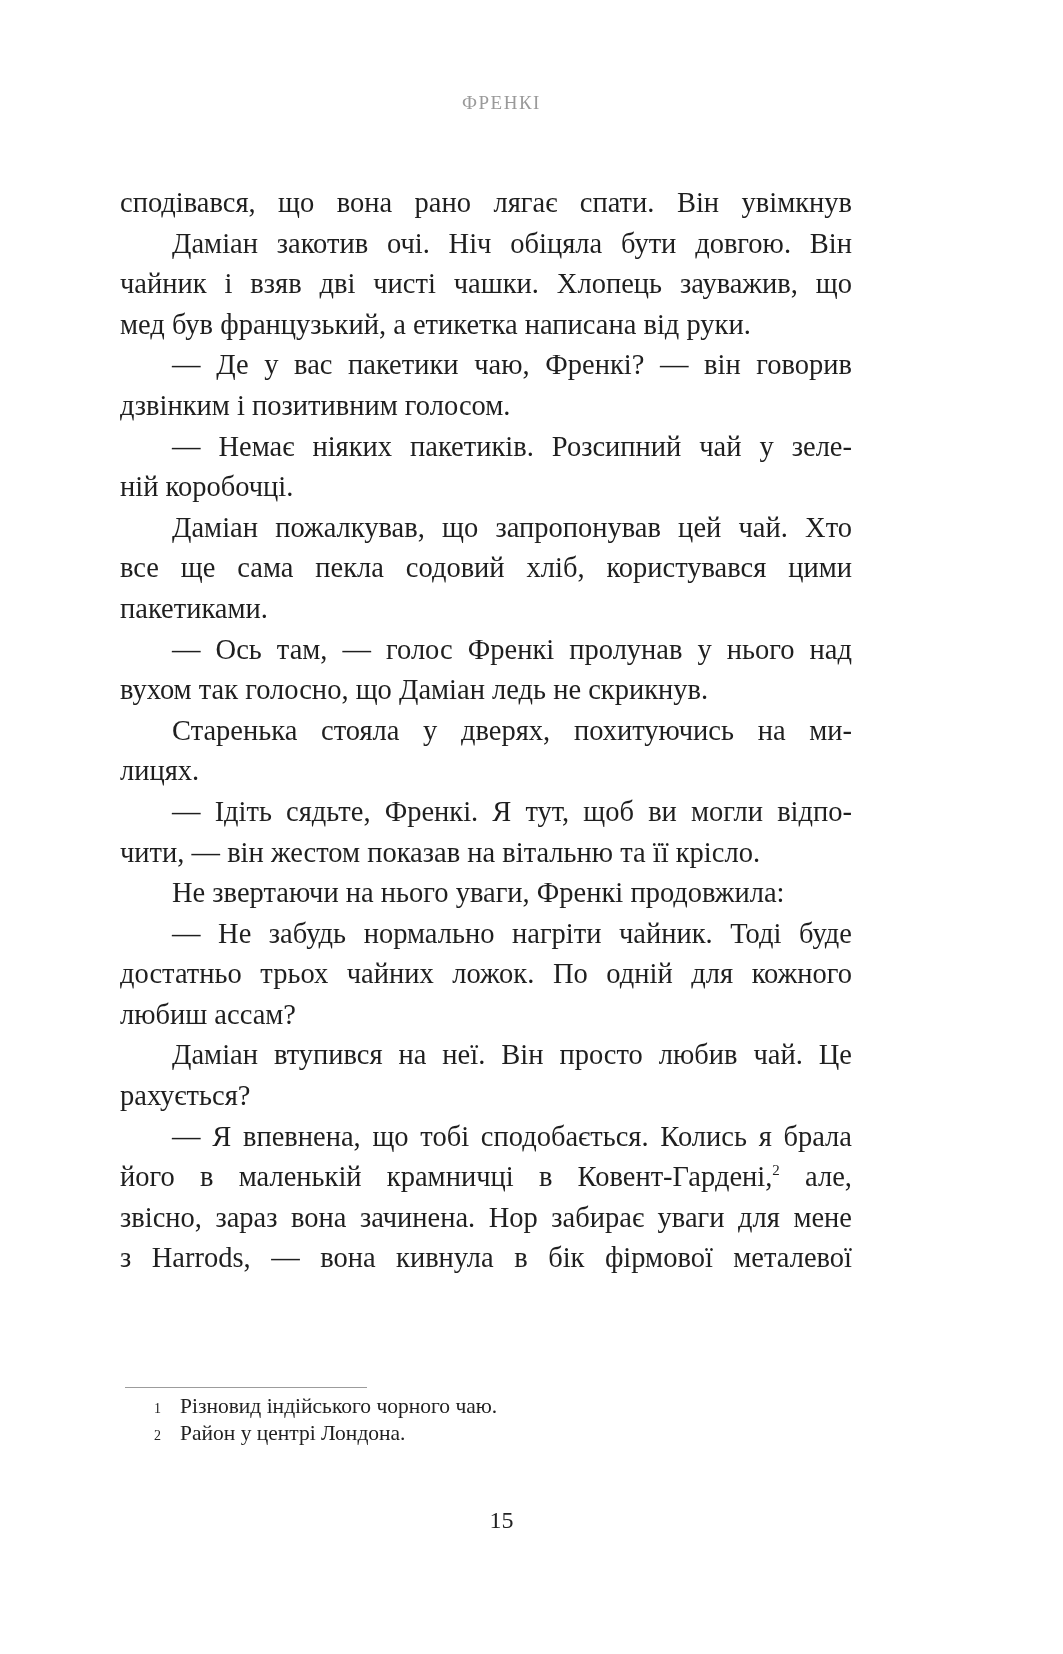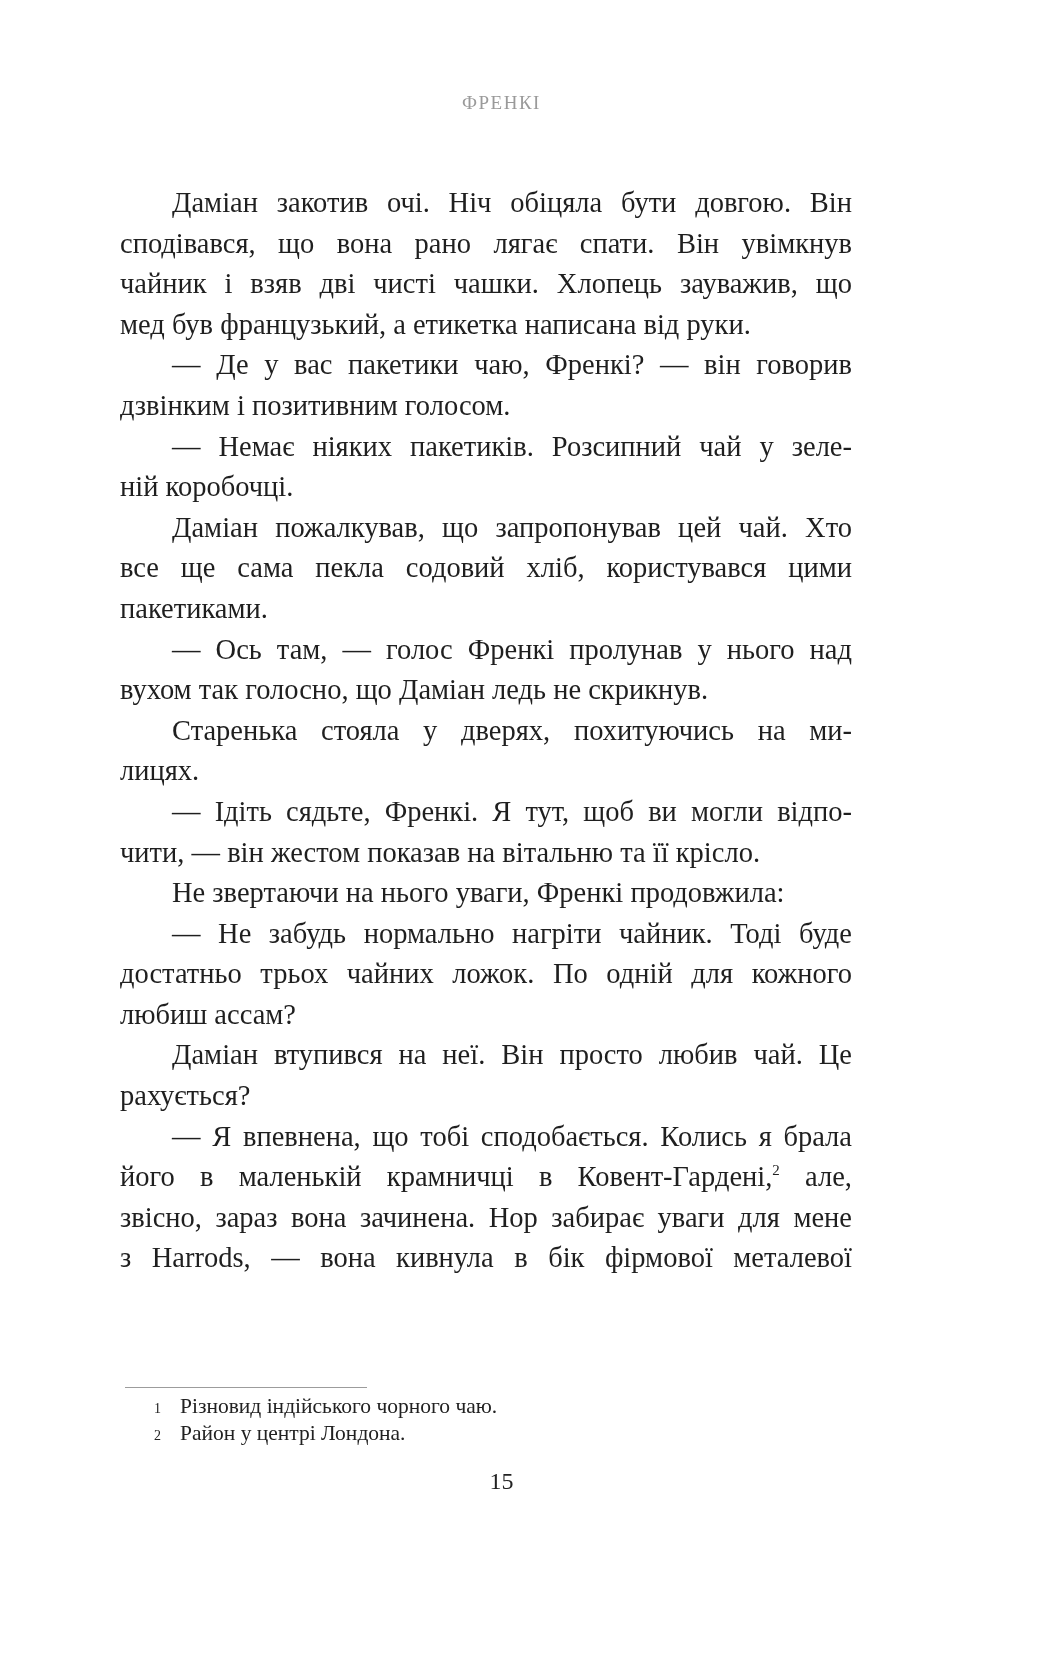--- a/index.html
+++ b/index.html
@@ -24,34 +24,34 @@
       border-top: 1.4px solid #9c9c9c;
     }
     .footnotes {
       position: absolute; left: 150px; top: 1394px;
       font-family: "Liberation Serif", "DejaVu Serif", serif;
       font-size: 21.5px; line-height: 25px; color: #222;
     }
     .fn-row { display: flex; align-items: baseline; }
     .fn-num { width: 30px; font-size: 14px; padding-left: 4px; box-sizing: border-box; }
     .page-number {
-      position: absolute; top: 1468px; left: 0; width: 1003px; text-align: center;
+      position: absolute; top: 1507px; left: 0; width: 1003px; text-align: center;
       font-family: "Liberation Serif", "DejaVu Serif", serif;
       font-size: 24px; color: #222;
     }
   </style>
 </head>
 <body>
 
 <div class="page">
   <div class="running-head">ФРЕНКІ</div>
 
   <div class="body-text" id="body-text">
+      <span class="line">сподівався, що вона рано лягає спати. Він увімкнув</span>
       <span class="line indent">Даміан закотив очі. Ніч обіцяла бути довгою. Він</span>
-      <span class="line">сподівався, що вона рано лягає спати. Він увімкнув</span>
       <span class="line">чайник і взяв дві чисті чашки. Хлопець зауважив, що</span>
       <span class="line last">мед був французький, а етикетка написана від руки.</span>
       <span class="line indent">— Де у вас пакетики чаю, Френкі? — він говорив</span>
       <span class="line last">дзвінким і позитивним голосом.</span>
       <span class="line indent">— Немає ніяких пакетиків. Розсипний чай у зеле-</span>
       <span class="line last">ній коробочці.</span>
       <span class="line indent">Даміан пожалкував, що запропонував цей чай. Хто</span>
       <span class="line">все ще сама пекла содовий хліб, користувався цими</span>
       <span class="line last">пакетиками.</span>
       <span class="line indent">— Ось там, — голос Френкі пролунав у нього над</span>

